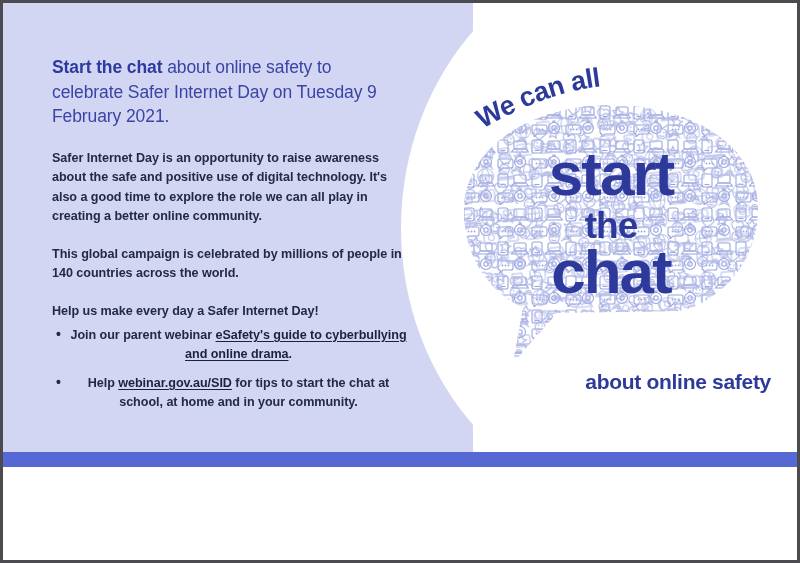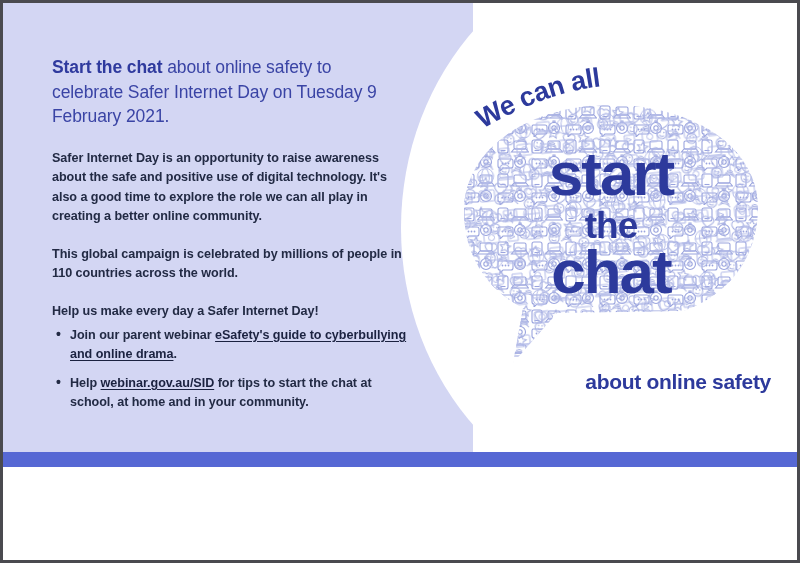--- a/index.html
+++ b/index.html
@@ -83,20 +83,21 @@
   }
   ul.bullets li {
     position: relative;
     font-size: 12.6px;
     line-height: 19.6px;
     font-weight: 600;
     color: #222a44;
     padding-left: 18px;
     margin-bottom: 9px;
     letter-spacing: -0.05px;
+    text-align: center;
   }
   ul.bullets li:before {
     content: "\2022";
     position: absolute;
     left: 4px;
     top: -1px;
     font-size: 14px;
     color: #222a44;
   }
   .lnk {
@@ -168,21 +169,21 @@
   </div>
 
   <div class="copy">
 
     <p class="headline">
       <b>Start the chat</b><span> about online safety to celebrate Safer Internet Day on Tuesday 9 February 2021.</span>
     </p>
 
     <p class="para">Safer Internet Day is an opportunity to raise awareness about the safe and positive use of digital technology. It's also a good time to explore the role we can all play in creating a better online community.</p>
 
-    <p class="para">This global campaign is celebrated by millions of people in 110 countries across the world.</p>
+    <p class="para">This global campaign is celebrated by millions of people in 140 countries across the world.</p>
 
     <p class="para tight">Help us make every day a Safer Internet Day!</p>
 
     <ul class="bullets">
       <li>
         <span>Join our parent webinar </span><a class="lnk" href="#">eSafety's guide to cyberbullying and online drama</a><span>.</span>
       </li>
       <li>
         <span>Help </span><a class="lnk" href="#">webinar.gov.au/SID</a><span> for tips to start the chat at school, at home and in your community.</span>
       </li>

